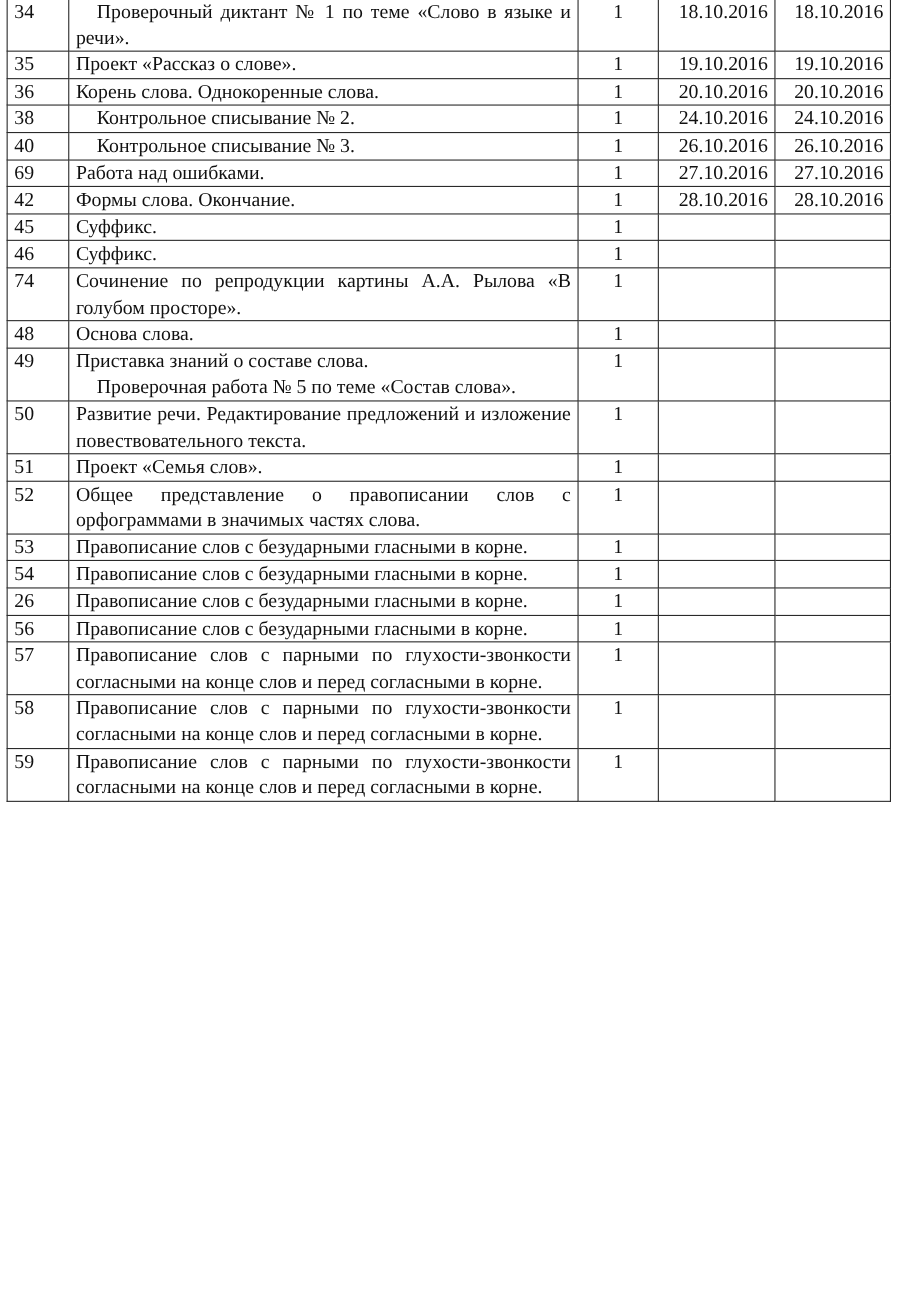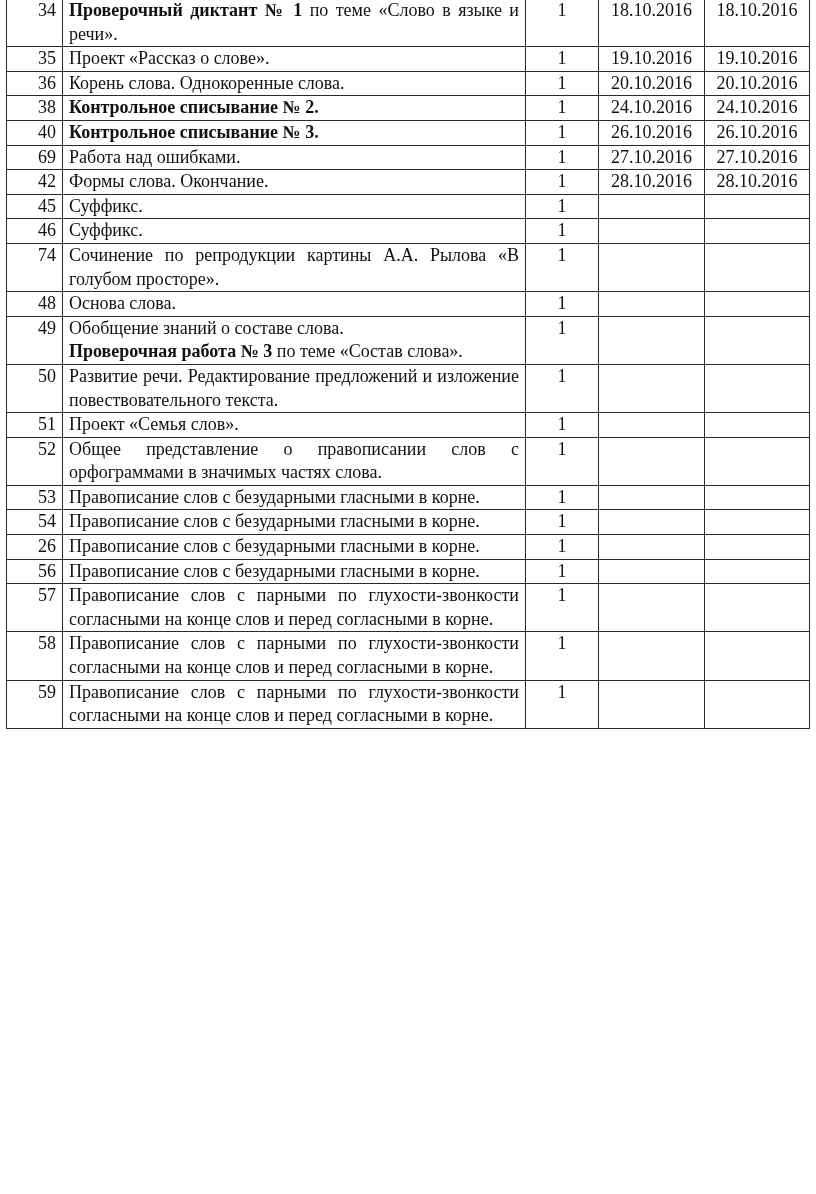--- a/index.html
+++ b/index.html
@@ -32,25 +32,25 @@
     border: 1.6px solid #2a2a2a;
     vertical-align: top;
     padding: 0 6px 0 6px;
     overflow: hidden;
   }
   col.c-num   { width: 56px; }
   col.c-topic { width: 463px; }
   col.c-hours { width: 73px; }
   col.c-plan  { width: 106px; }
   col.c-fact  { width: 105px; }
-  td.num   { text-align: right; padding: 0 2px; }
+  td.num   { text-align: left; padding: 0 2px; }
   td.topic { text-align: justify; text-align-last: left; padding-left: 8px; padding-right: 8px; }
   td.hours { text-align: center; }
-  td.date  { text-align: center; padding-left: 8px; padding-right: 2px; word-break: break-all; }
-  .b { font-weight: bold; }
+  td.date  { text-align: right; padding-left: 8px; padding-right: 2px; word-break: break-all; }
+  .b { font-weight: normal; margin-left: 19px; }
   .line { display: block; }
   .seg { display: inline; }
 </style>
 </head>
 <body>
 
 <div class="page">
   <table class="plan">
     <colgroup>
       <col class="c-num">
@@ -133,22 +133,22 @@
         <tr>
           <td class="num">48</td>
           <td class="topic"><span class="seg"><span class="">Основа слова.</span></span></td>
           <td class="hours">1</td>
           <td class="date"></td>
           <td class="date"></td>
         </tr>
         <tr>
           <td class="num">49</td>
           <td class="topic">
-            <span class="line"><span class="">Обобщение знаний о составе слова.</span></span>
-            <span class="line"><span class="b">Проверочная работа № 3</span><span class=""> по теме «Состав слова».</span></span>
+            <span class="line"><span class="">Приставка знаний о составе слова.</span></span>
+            <span class="line"><span class="b">Проверочная работа № 5</span><span class=""> по теме «Состав слова».</span></span>
           </td>
           <td class="hours">1</td>
           <td class="date"></td>
           <td class="date"></td>
         </tr>
         <tr>
           <td class="num">50</td>
           <td class="topic"><span class="seg"><span class="">Развитие речи. Редактирование предложений и изложение повествовательного текста.</span></span></td>
           <td class="hours">1</td>
           <td class="date"></td>

